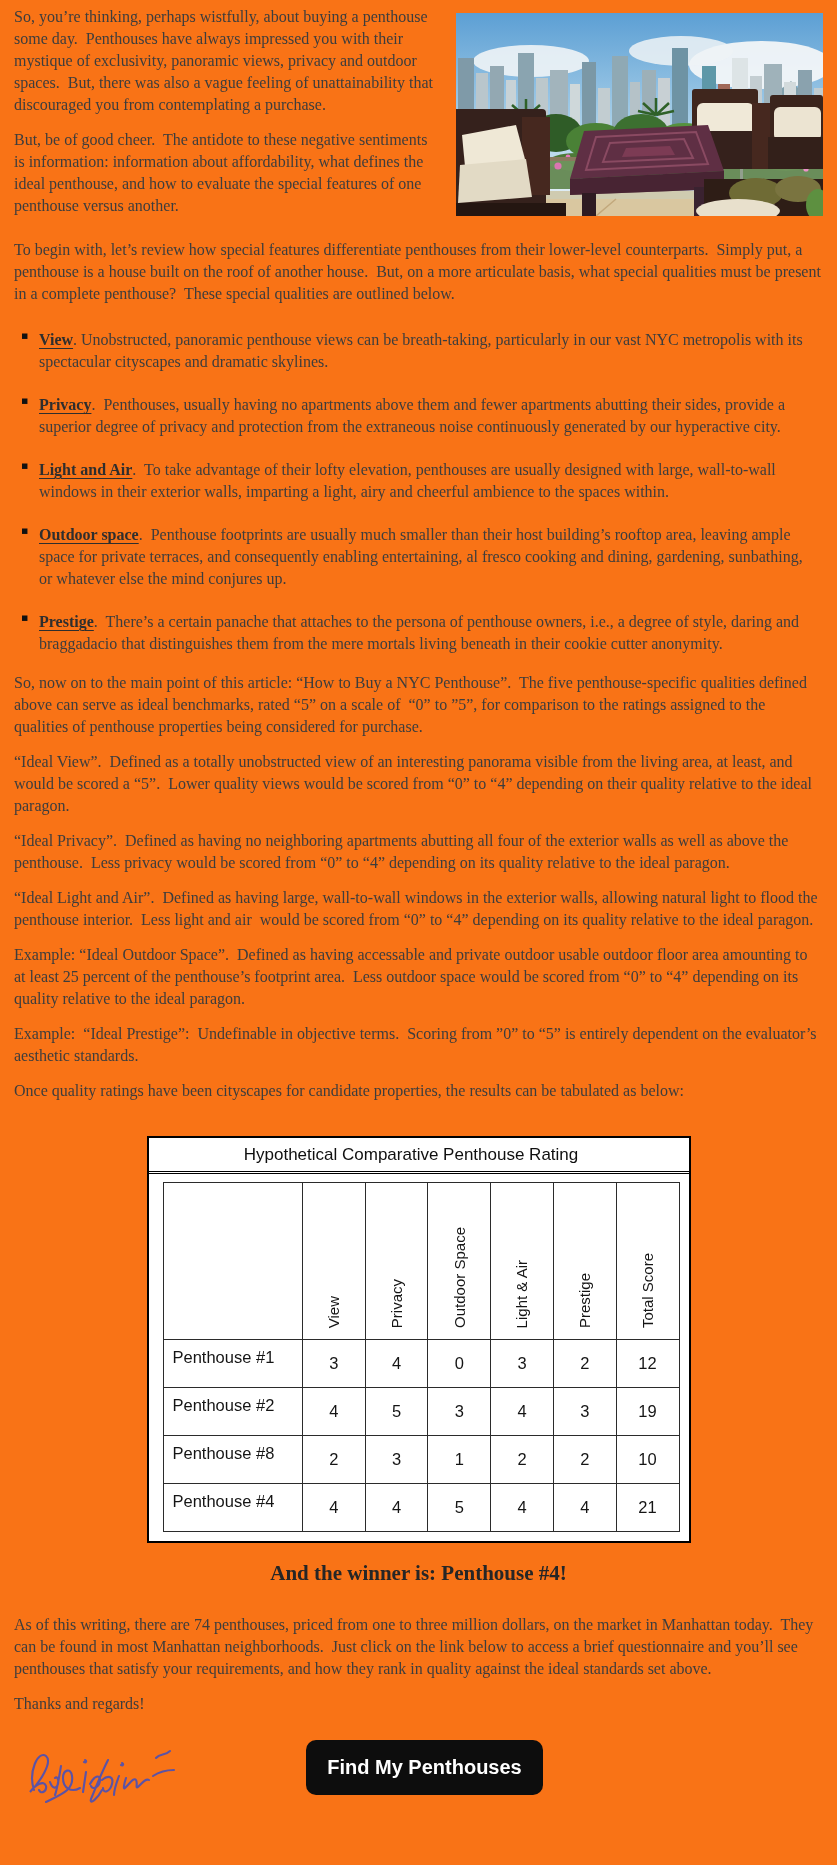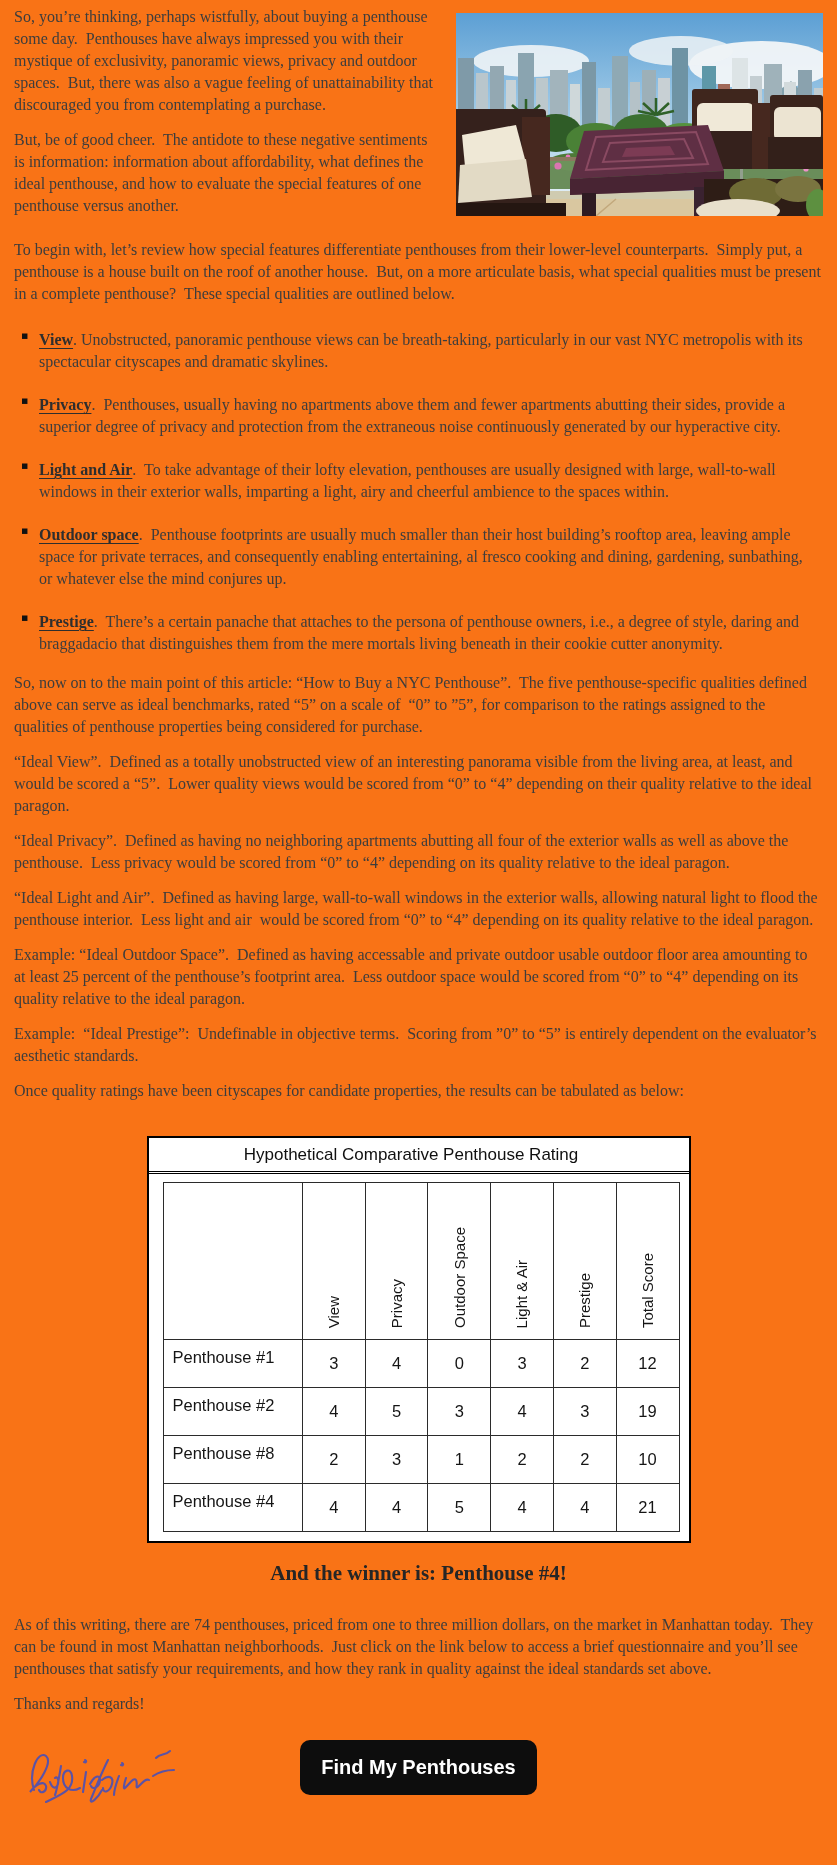--- a/index.html
+++ b/index.html
@@ -28,21 +28,21 @@
   th.stub{width:137px;}
   td.rowlabel{font-size:16.5px;padding:8px 6px 20px 9px;white-space:nowrap;}
   td.val{text-align:center;font-size:16.5px;padding:8px 0;}
   .winner{width:540px;margin:18px auto 16px auto;text-align:center;font-weight:bold;font-size:21px;
           color:#262626;font-family:"Liberation Serif",serif;}
   .closing{margin-top:28px !important;}
   .thanks{margin-top:6px !important;}
   
   .footer{position:relative;height:120px;margin-top:4px;}
   .signature{position:absolute;left:6px;top:4px;width:180px;height:92px;}
-  .cta{position:absolute;left:286px;top:12px;width:237px;height:55px;background:#0d0d0d;color:#fff;
+  .cta{position:absolute;left:292px;top:12px;width:237px;height:55px;background:#0d0d0d;color:#fff;
        border:none;border-radius:10px;font-family:"Liberation Sans",sans-serif;font-weight:bold;
        font-size:20px;display:flex;align-items:center;justify-content:center;cursor:pointer;}
 </style>
 </head>
 <body>
 
 <div class="page">
   <div class="content">
 
     <div class="clearfix">

